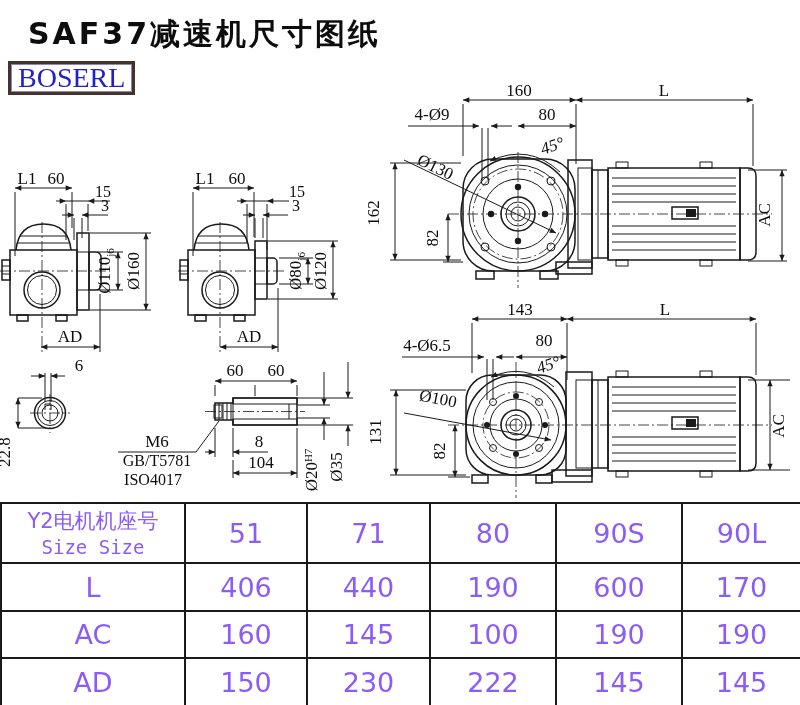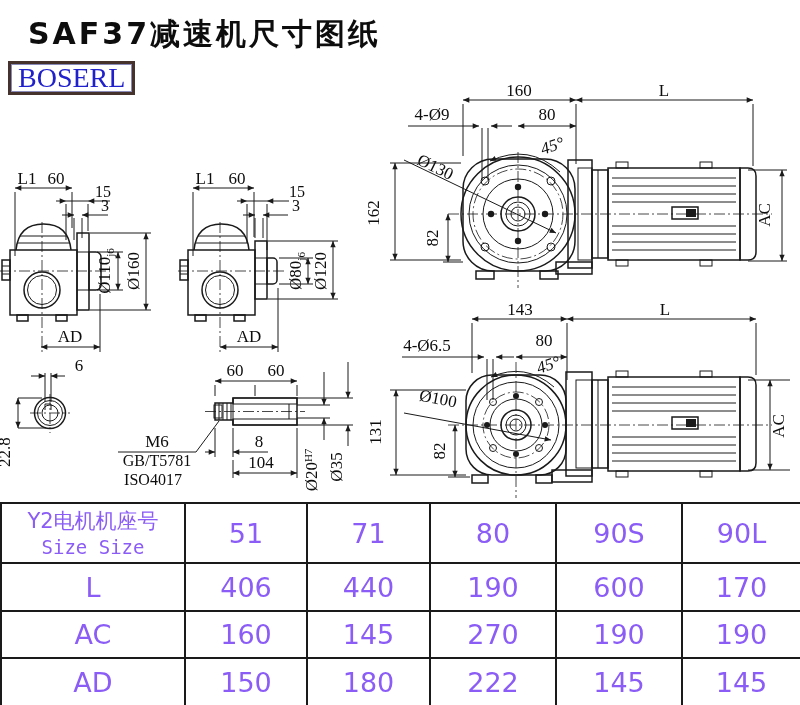--- a/index.html
+++ b/index.html
@@ -316,26 +316,26 @@
     <td>406</td>
     <td>440</td>
     <td>190</td>
     <td>600</td>
     <td>170</td>
   </tr>
   <tr style="height:47px">
     <td class="rl">AC</td>
     <td>160</td>
     <td>145</td>
-    <td>270</td>
+    <td>100</td>
     <td>190</td>
     <td>190</td>
   </tr>
   <tr style="height:48px">
     <td class="rl">AD</td>
     <td>150</td>
-    <td>180</td>
+    <td>230</td>
     <td>222</td>
     <td>145</td>
     <td>145</td>
   </tr>
 </tbody>
   </table>
 
 </body></html>

